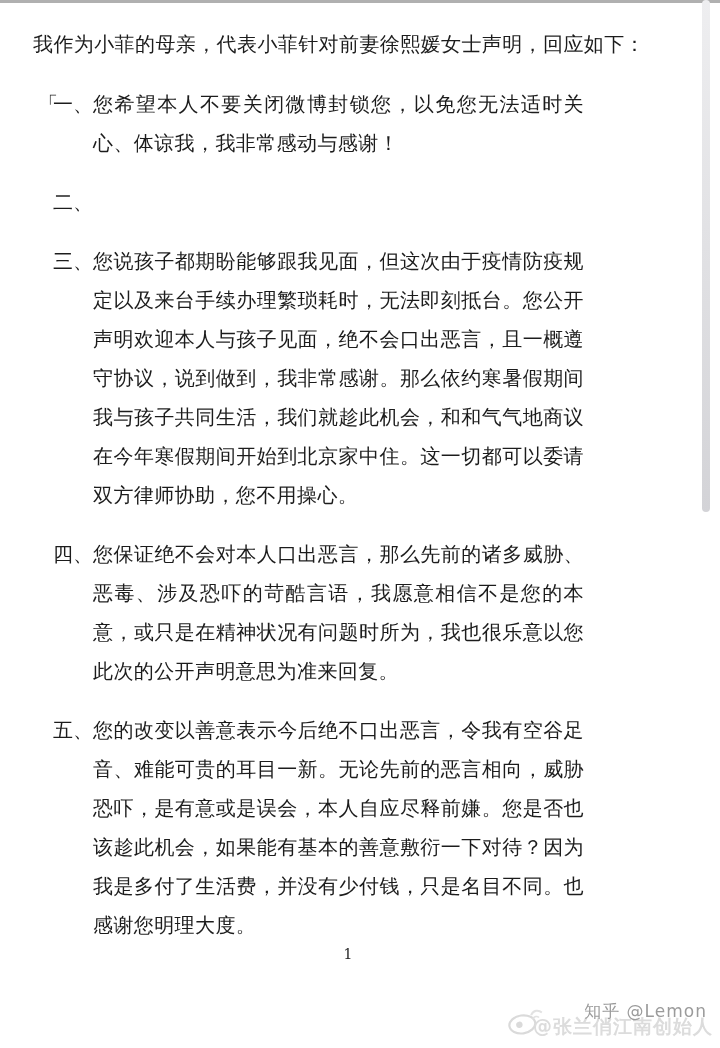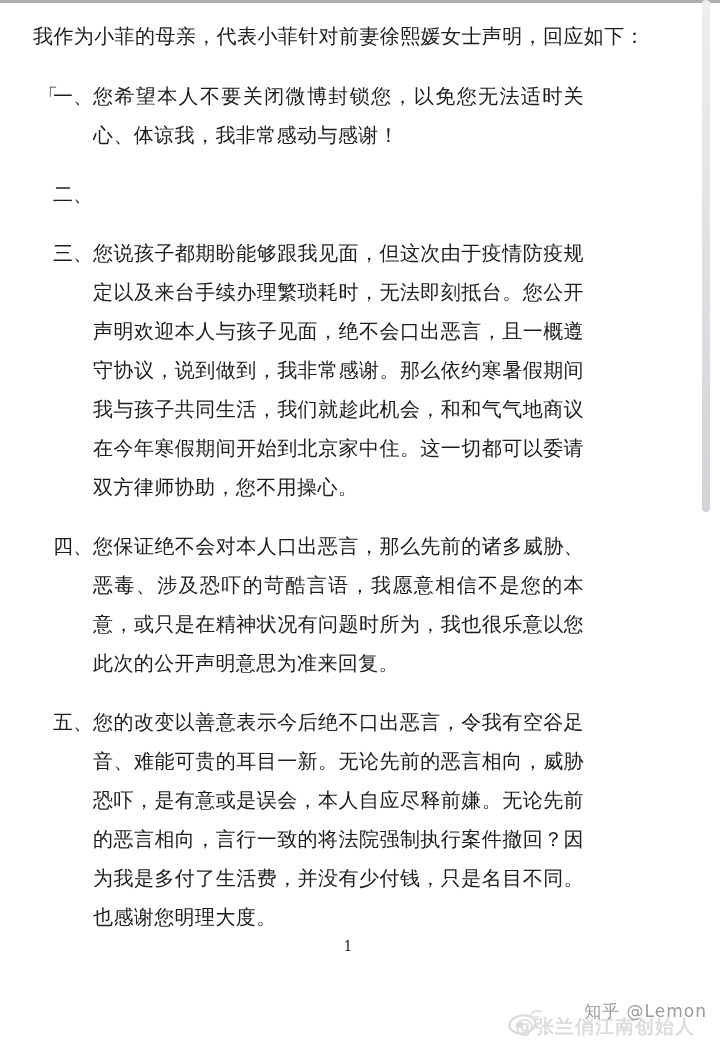--- a/index.html
+++ b/index.html
@@ -16,21 +16,21 @@
     width: 720px; height: 3px;
     background: #b0b0b0;
   }
   .scrollbar-thumb {
     position: absolute; top: 0; right: 10px;
     width: 8px; height: 512px;
     border-radius: 4px;
     background: linear-gradient(180deg, #eeeef0 0%, #d3d3d7 100%);
   }
   .content {
-    position: absolute; top: 17px; left: 0;
+    position: absolute; top: 25px; left: 0;
     width: 604px;
   }
   .intro {
     margin: 0 25px 21px 33px;
     font-size: 20px; line-height: 39px;
     letter-spacing: 0.4px;
     white-space: nowrap;
   }
   .item {
     display: flex;
@@ -54,21 +54,21 @@
   }
   .wm-zhihu {
     position: absolute; top: 1000px; right: 13px;
     font-family: "DejaVu Sans", sans-serif;
     font-size: 17px; letter-spacing: 1px;
     color: #9b9b9b;
     white-space: nowrap;
     margin-left: 41px;
   }
   .wm-weibo {
-    position: absolute; top: 1014px; right: 25px;
+    position: absolute; top: 1014px; right: 7px;
     font-family: "DejaVu Sans", sans-serif;
     font-size: 19px; font-weight: bold; letter-spacing: 1px;
     color: #dcdcdc;
     white-space: nowrap;
   }
   .wm-icon {
     position: absolute; top: 1008px; left: 506px;
     width: 38px; height: 28px;
     transform: rotate(-8deg);
   }
@@ -101,21 +101,21 @@
 
   <div class="item">
     <span class="quote-col"></span>
     <span class="num-col">四、</span>
     <span class="text-col">您保证绝不会对本人口出恶言，那么先前的诸多威胁、恶毒、涉及恐吓的苛酷言语，我愿意相信不是您的本意，或只是在精神状况有问题时所为，我也很乐意以您此次的公开声明意思为准来回复。</span>
   </div>
 
   <div class="item">
     <span class="quote-col"></span>
     <span class="num-col">五、</span>
-    <span class="text-col">您的改变以善意表示今后绝不口出恶言，令我有空谷足音、难能可贵的耳目一新。无论先前的恶言相向，威胁恐吓，是有意或是误会，本人自应尽释前嫌。无论先前的恶言相向，言行一致的将法院强制执行案件撤回？因为我是多付了生活费，并没有少付钱，只是名目不同。也感谢您明理大度。</span>
+    <span class="text-col">您的改变以善意表示今后绝不口出恶言，令我有空谷足音、难能可贵的耳目一新。无论先前的恶言相向，威胁恐吓，是有意或是误会，本人自应尽释前嫌。您是否也该趁此机会，如果能有基本的善意敷衍一下对待？因为我是多付了生活费，并没有少付钱，只是名目不同。也感谢您明理大度。</span>
   </div>
 </div>
 
   <div class="page-number">1</div>
 </div>
 
 <svg class="wm-icon" viewBox="0 0 38 28">
   <ellipse cx="16" cy="16" rx="13" ry="9" fill="none" stroke="#dadada" stroke-width="2.2"></ellipse>
   <circle cx="13" cy="16" r="3.2" fill="#dadada"></circle>
   <path d="M26 8 C 29 3.5, 34 3.5, 37 7" fill="none" stroke="#e2e2e2" stroke-width="2"></path>

